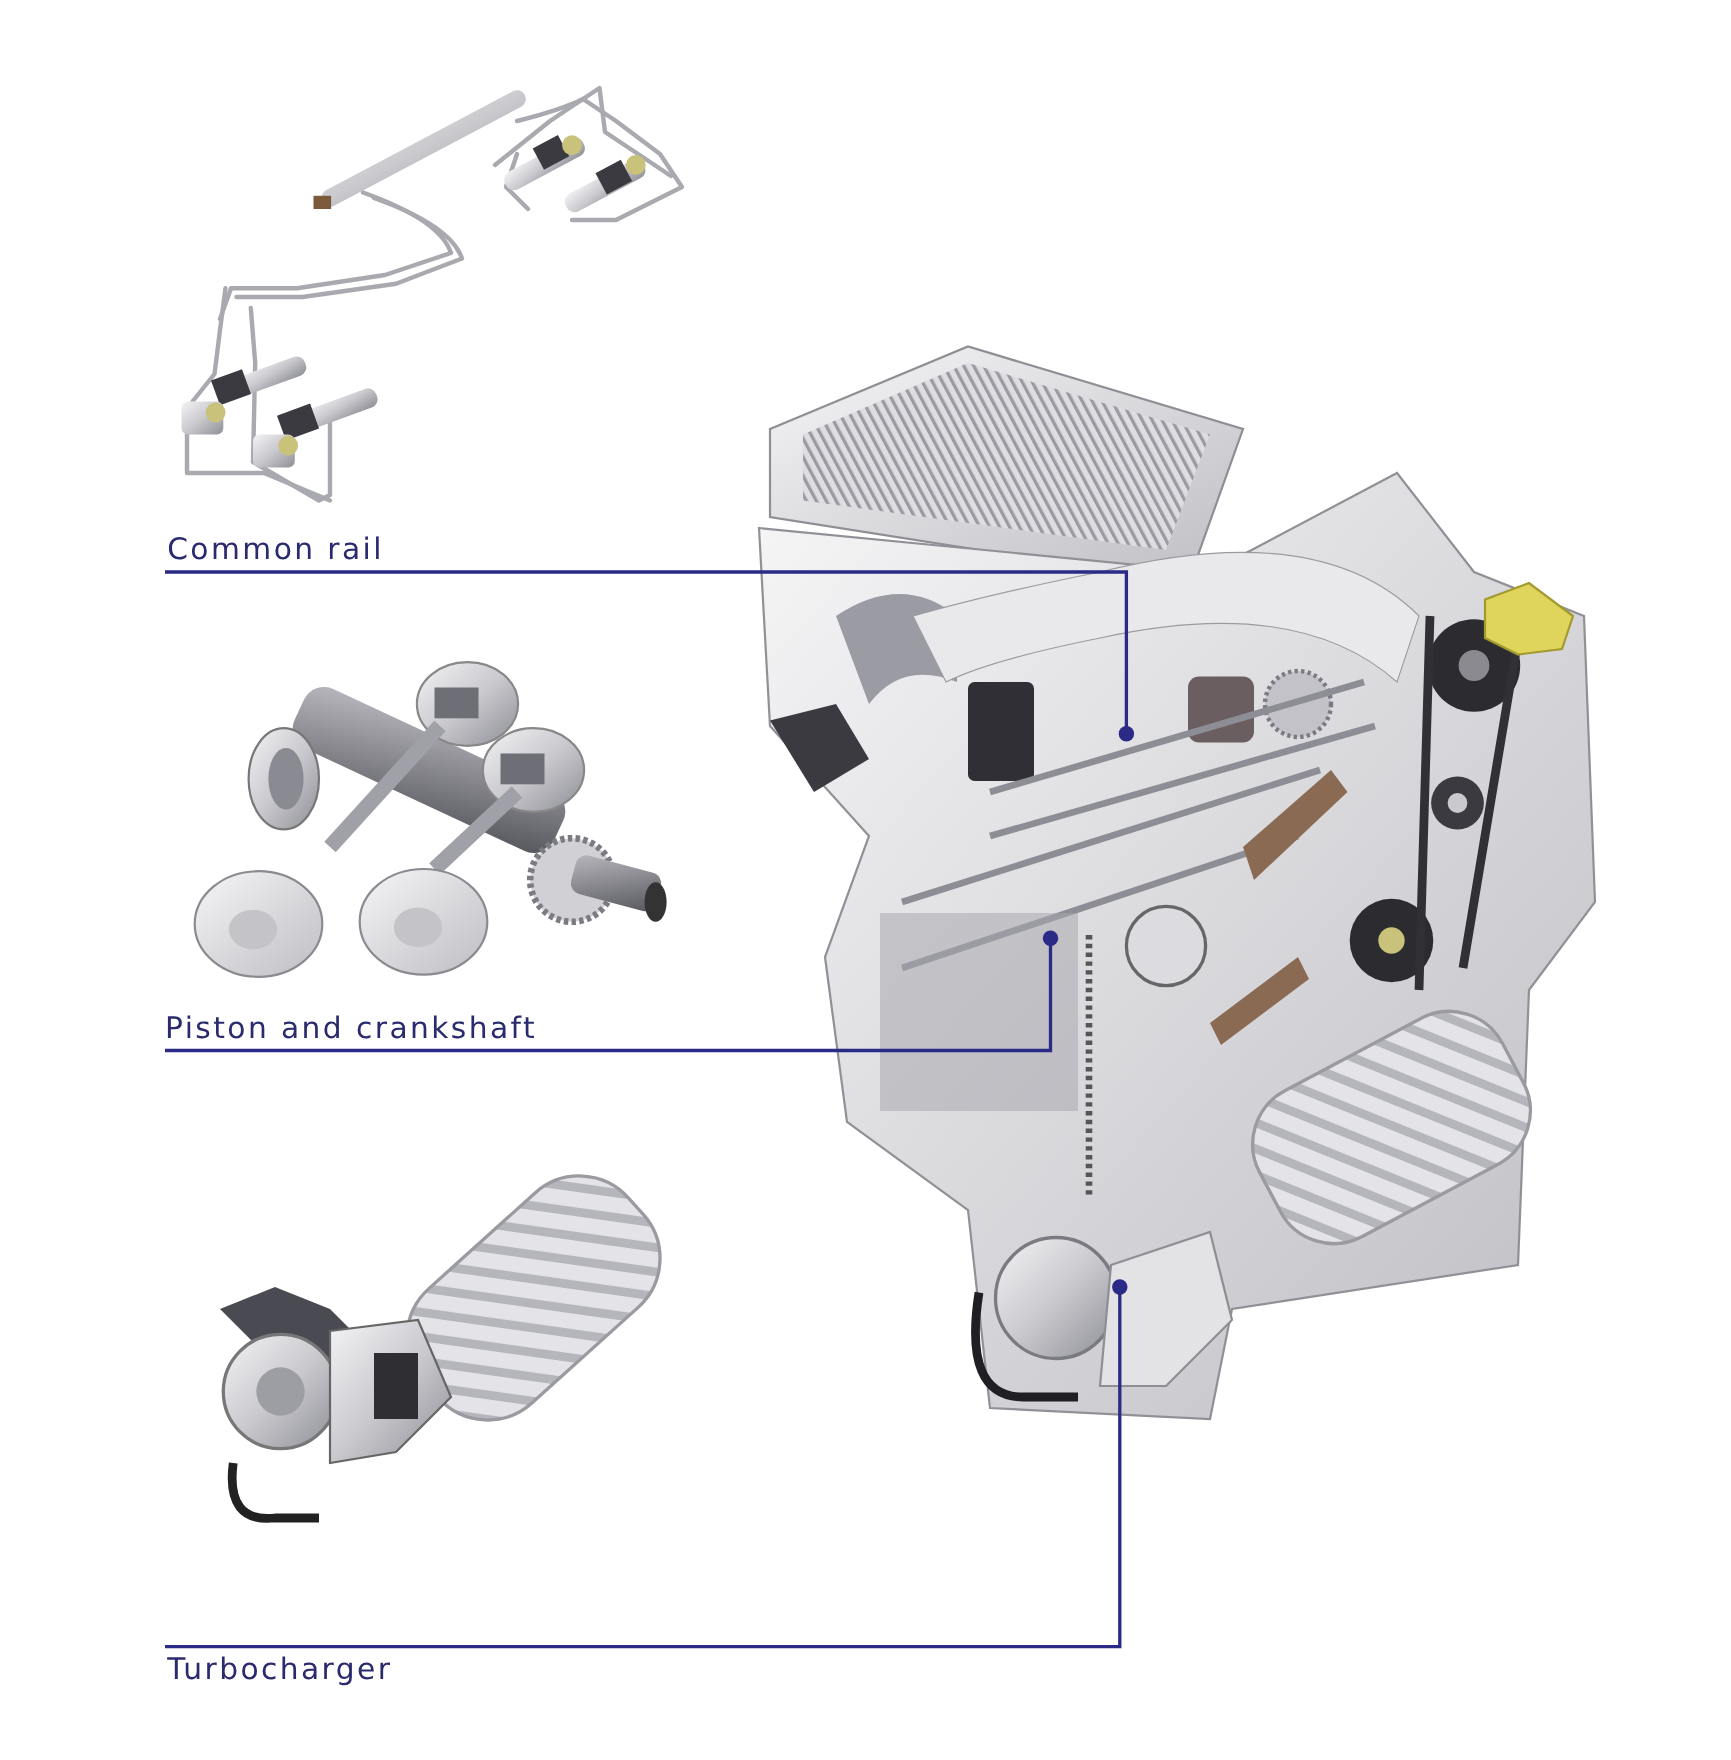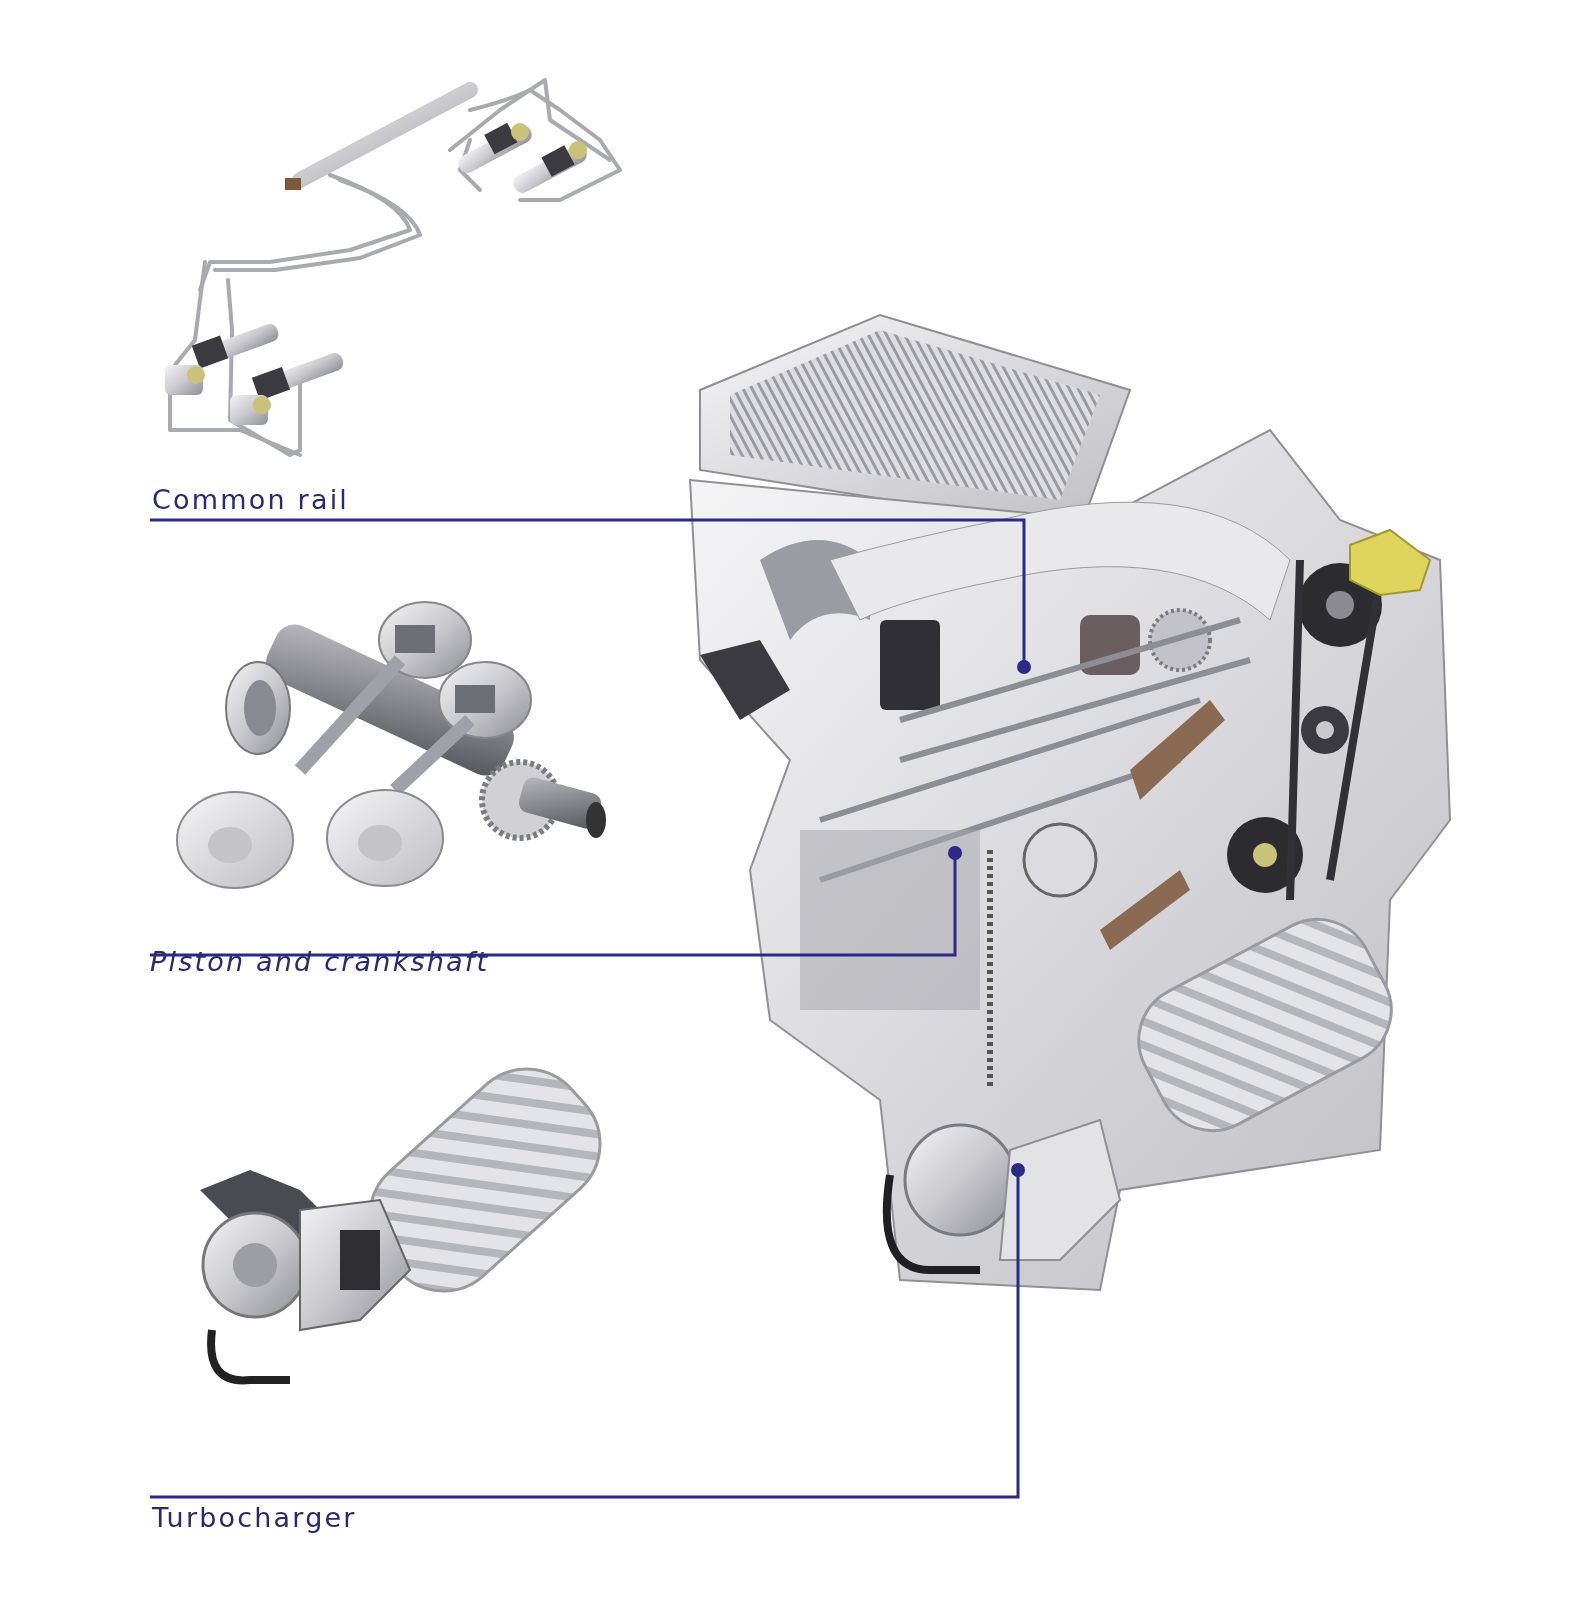--- a/index.html
+++ b/index.html
@@ -152,15 +152,15 @@
       <polyline points="150,1497 1018,1497 1018,1170"></polyline>
     </g>
     <g fill="#2b2a86">
       <circle cx="1024" cy="667" r="7"></circle>
       <circle cx="955" cy="853" r="7"></circle>
       <circle cx="1018" cy="1170" r="7"></circle>
     </g>
   </svg>
 
   <div class="label" style="left:152px; top:486px;">Common rail</div>
-  <div class="label" style="left:150px; top:948px;font-style:italic;">Piston and crankshaft</div>
+  <div class="label" style="left:150px; top:922px;">Piston and crankshaft</div>
   <div class="label" style="left:152px; top:1464px;margin-top:40px;">Turbocharger</div>
 </div>
 
 </body></html>

